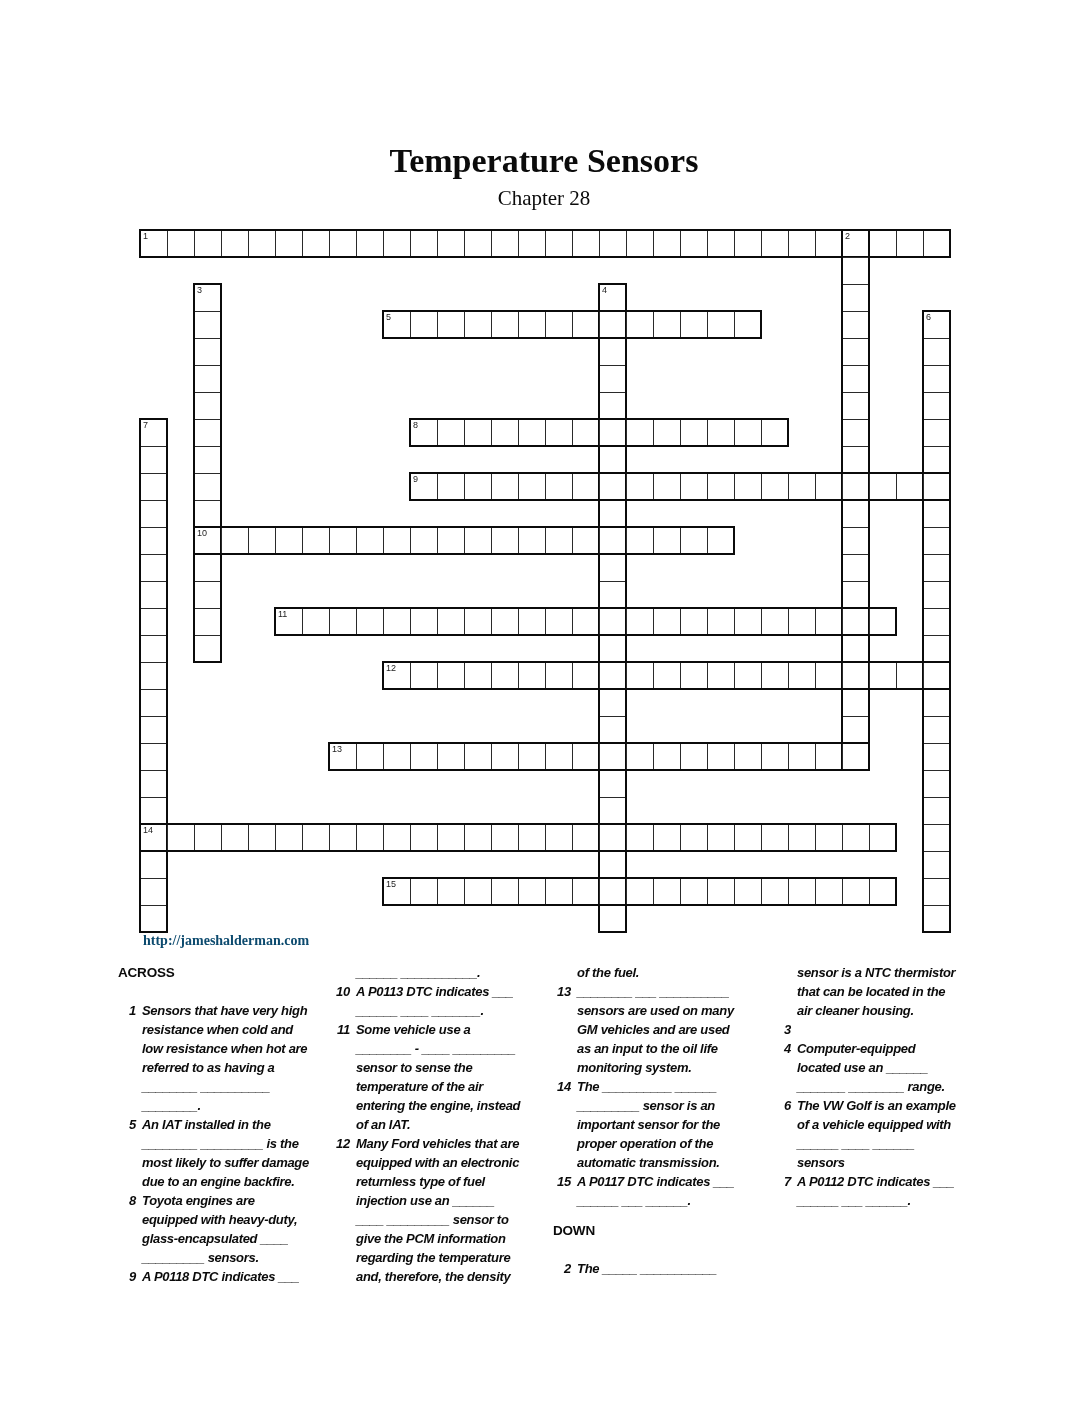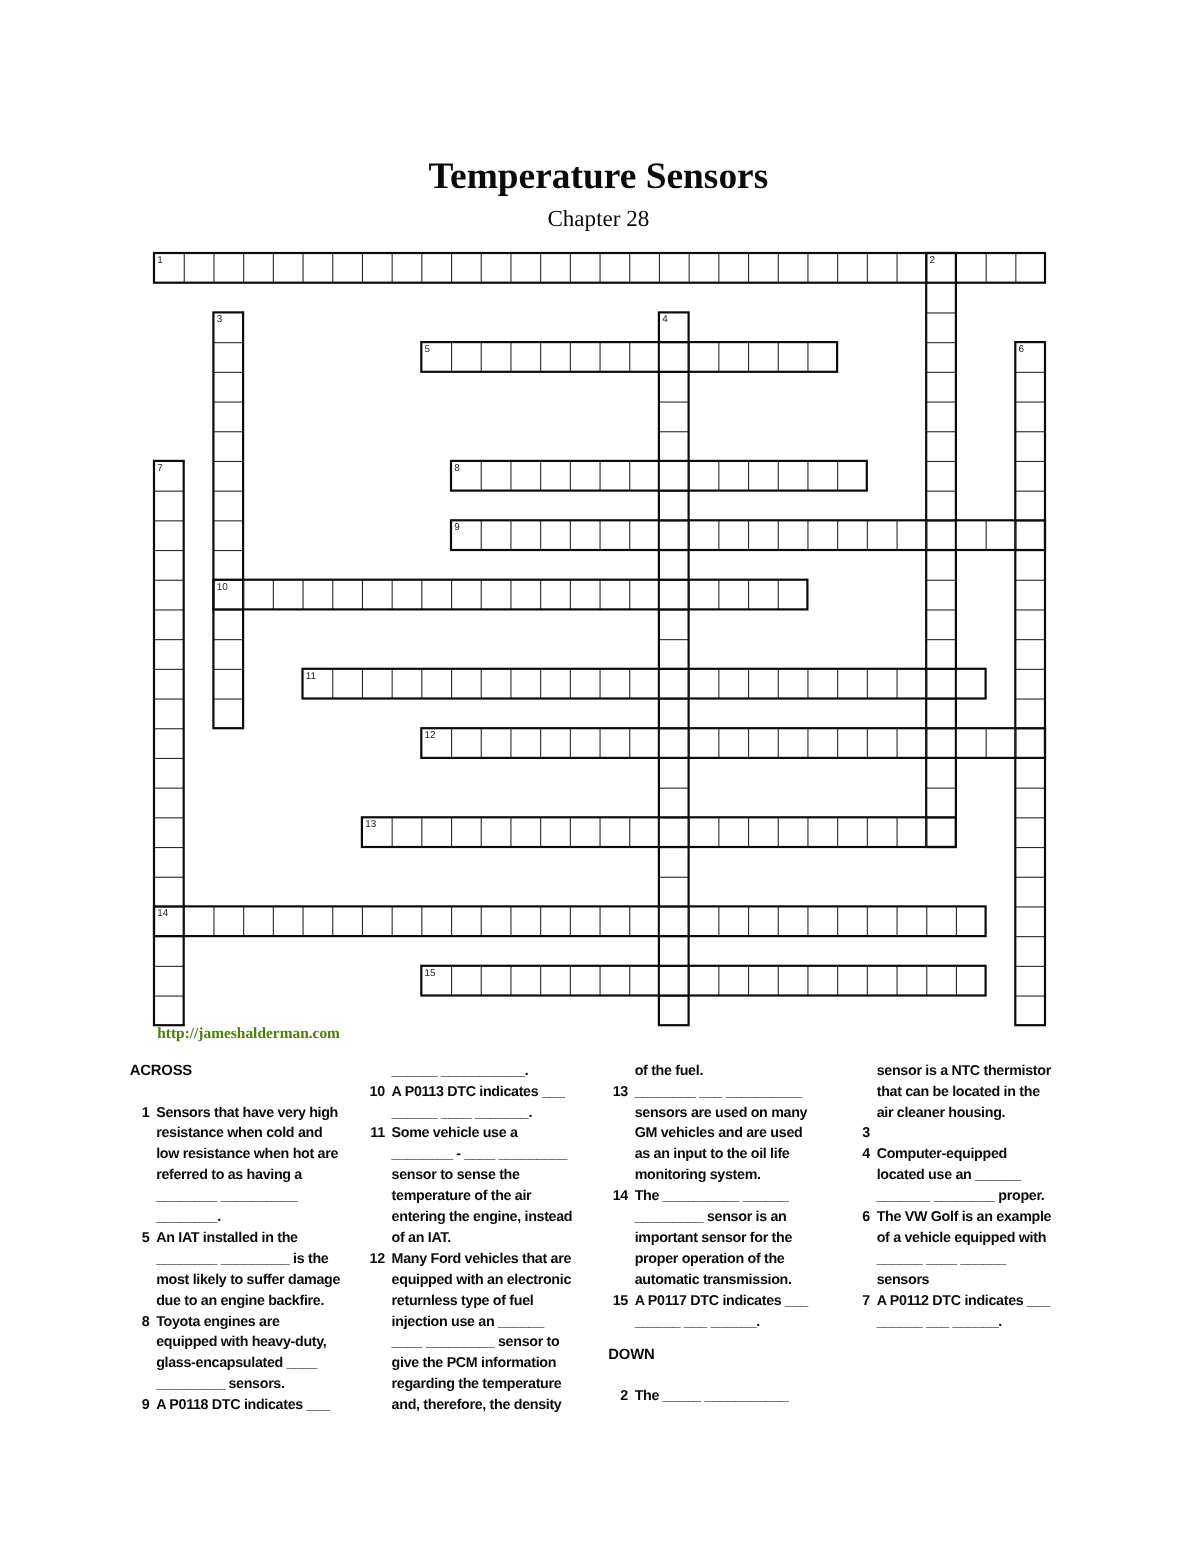--- a/index.html
+++ b/index.html
@@ -18,30 +18,30 @@
   }
   .grid-area{position:absolute;background:#fff;}
   .word-outline{position:absolute;box-sizing:border-box;border:2px solid #0b0b0b;background:transparent;}
   .cell-sep{position:absolute;background:#2a2a2a;}
   .cell-num{
     position:absolute;font-size:9px;line-height:9px;color:#222;
     font-family:"Liberation Sans",sans-serif;
   }
   .source-url{
     position:absolute;left:143px;top:933px;
-    font-family:"Liberation Serif",serif;font-weight:bold;font-size:14px;color:#4d7c0f;
+    font-family:"Liberation Serif",serif;font-weight:bold;font-size:14px;color:#0c4a6e;
   }
   .clues{position:absolute;left:0;top:0;}
   .clue-col{position:absolute;width:214px;}
   .clue-header{
     font-weight:bold;font-size:13.5px;line-height:19px;letter-spacing:-0.2px;
     margin-bottom:19px;color:#0b0b0b;
   }
   .clue-header.gap-top{margin-top:11px;}
-  .clue-row{display:flex;align-items:flex-start;}
+  .clue-row{display:flex;align-items:flex-start;font-style:italic;}
   .clue-num{
     width:18px;margin-right:6px;text-align:right;flex:none;
     font-weight:bold;font-size:13px;line-height:19px;letter-spacing:-0.2px;color:#0b0b0b;
   }
   .clue-text{flex:1;}
   .clue-line{
     font-weight:bold;font-size:13px;line-height:19px;letter-spacing:-0.3px;
     white-space:nowrap;color:#0b0b0b;
   }
 </style>
@@ -510,21 +510,21 @@
         </div>
       </div>
       <div class="clue-row">
         <div class="clue-num">3</div>
       </div>
       <div class="clue-row">
         <div class="clue-num">4</div>
         <div class="clue-text">
           <div class="clue-line">Computer-equipped</div>
           <div class="clue-line">located use an ______</div>
-          <div class="clue-line">_______ ________ proper.</div>
+          <div class="clue-line">_______ ________ range.</div>
         </div>
       </div>
       <div class="clue-row">
         <div class="clue-num">6</div>
         <div class="clue-text">
           <div class="clue-line">The VW Golf is an example</div>
           <div class="clue-line">of a vehicle equipped with</div>
           <div class="clue-line">______ ____ ______</div>
           <div class="clue-line">sensors</div>
         </div>

